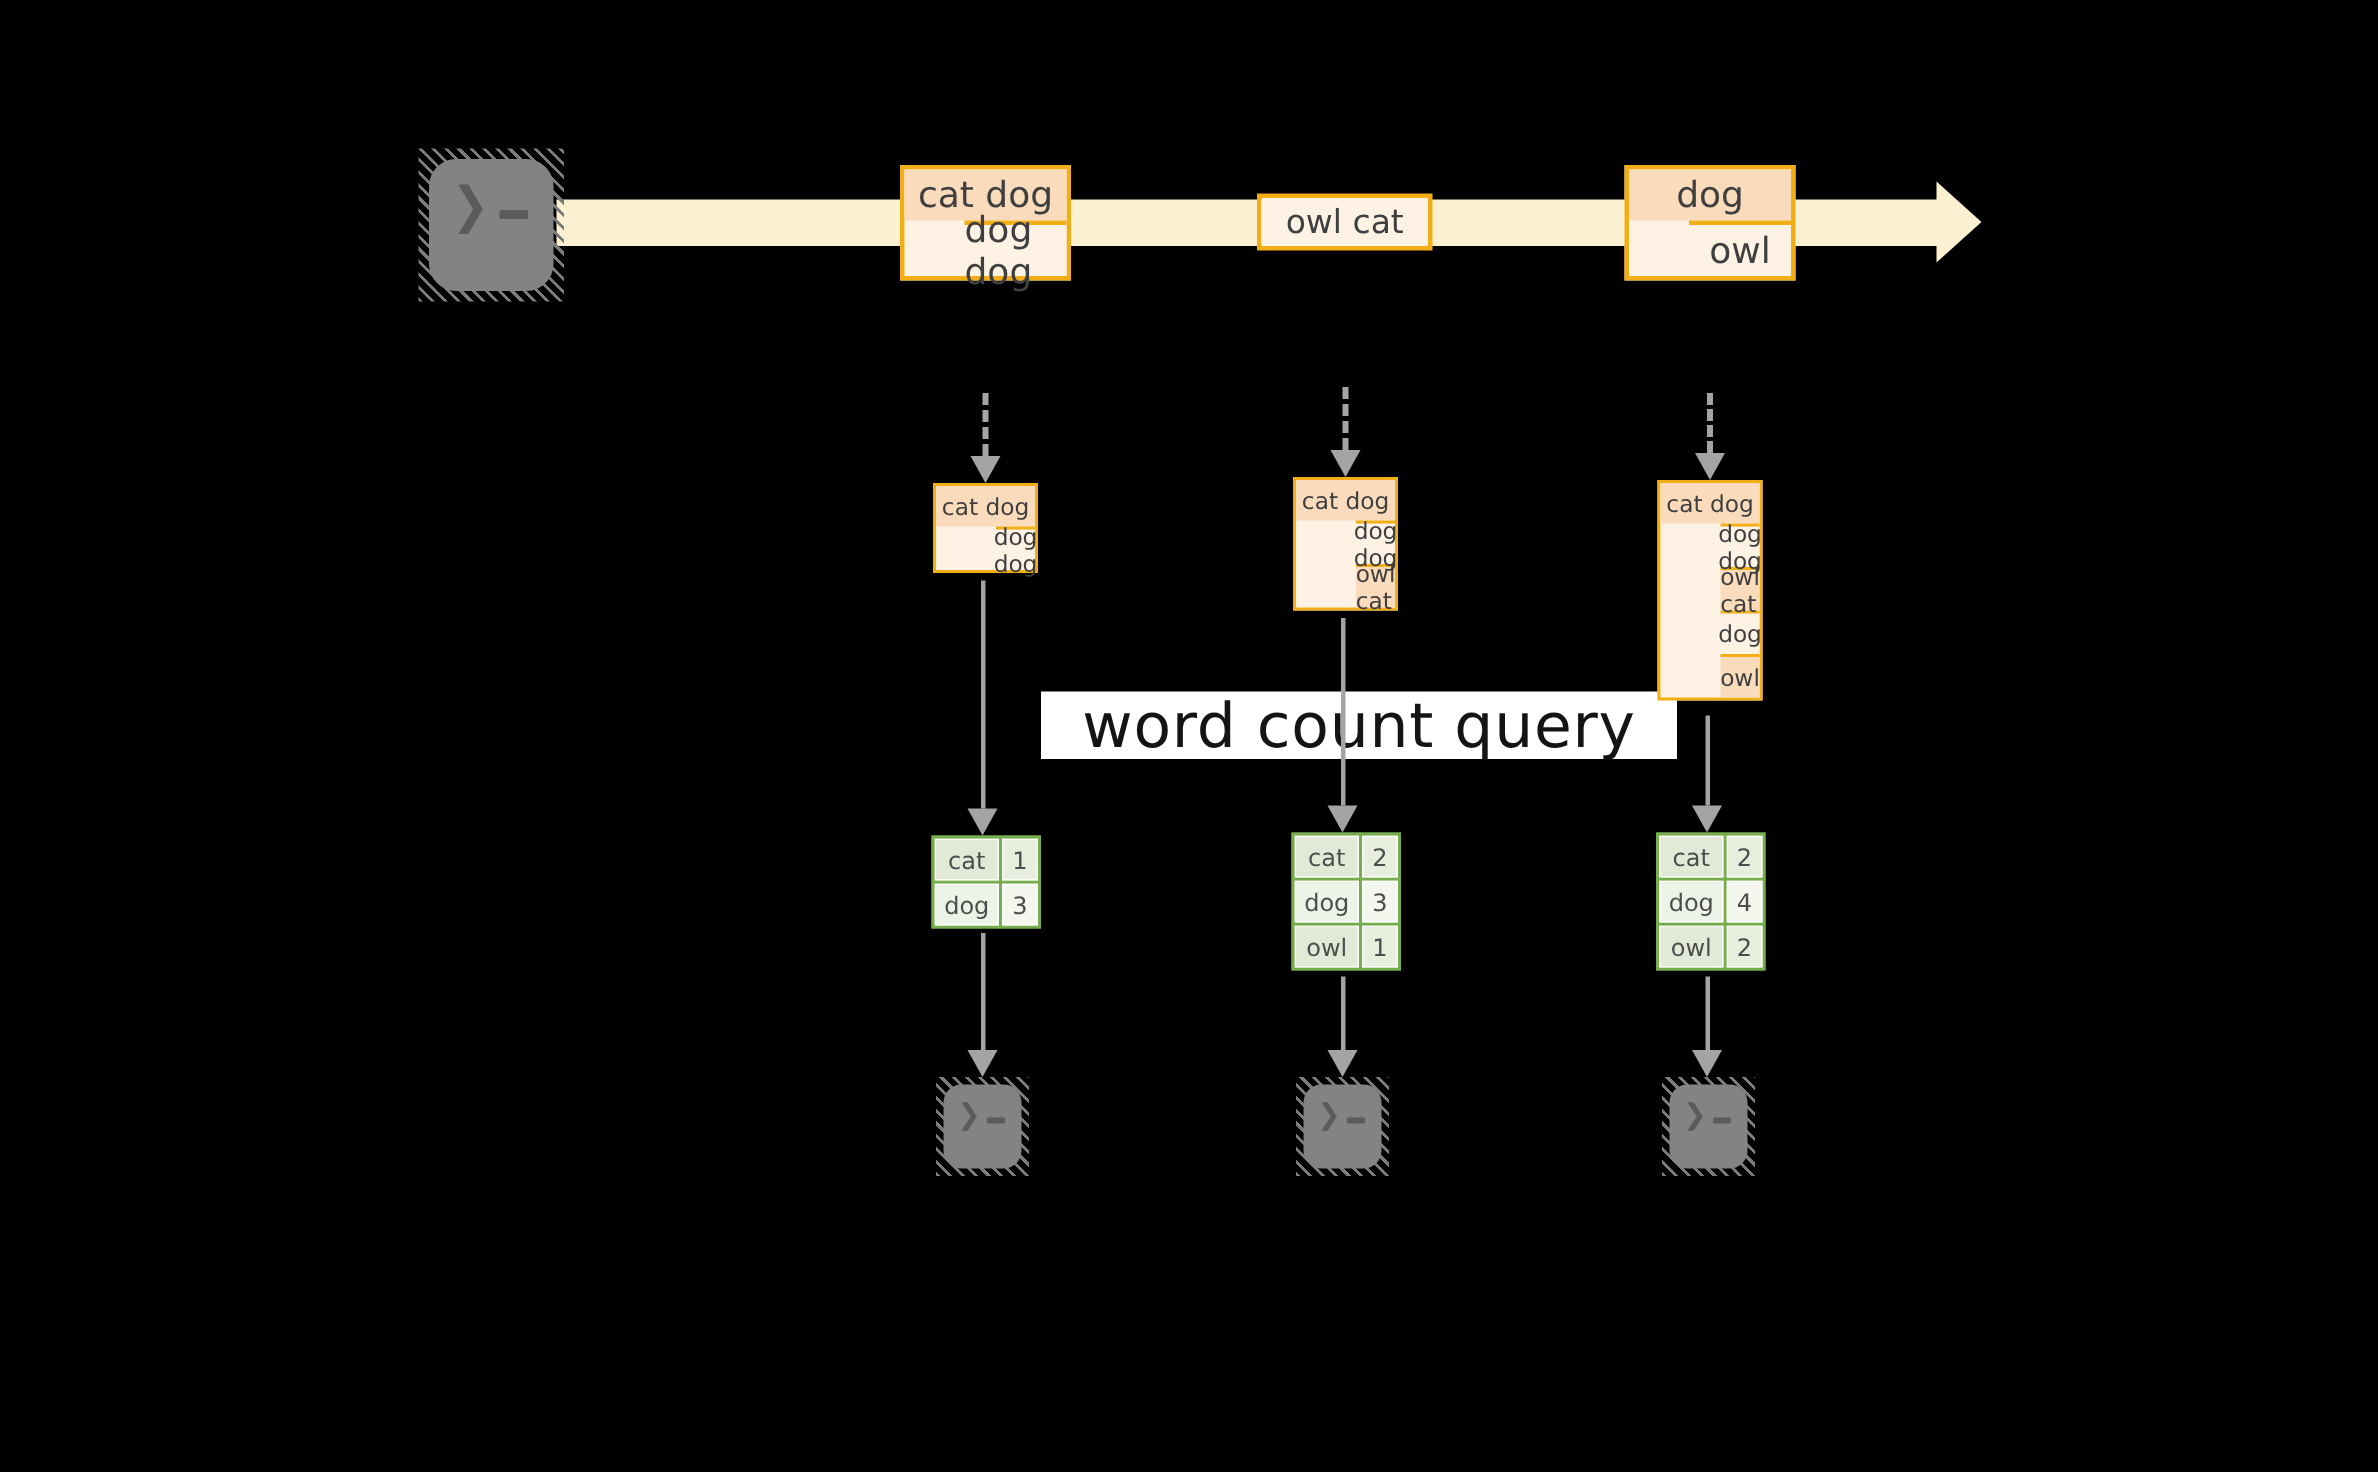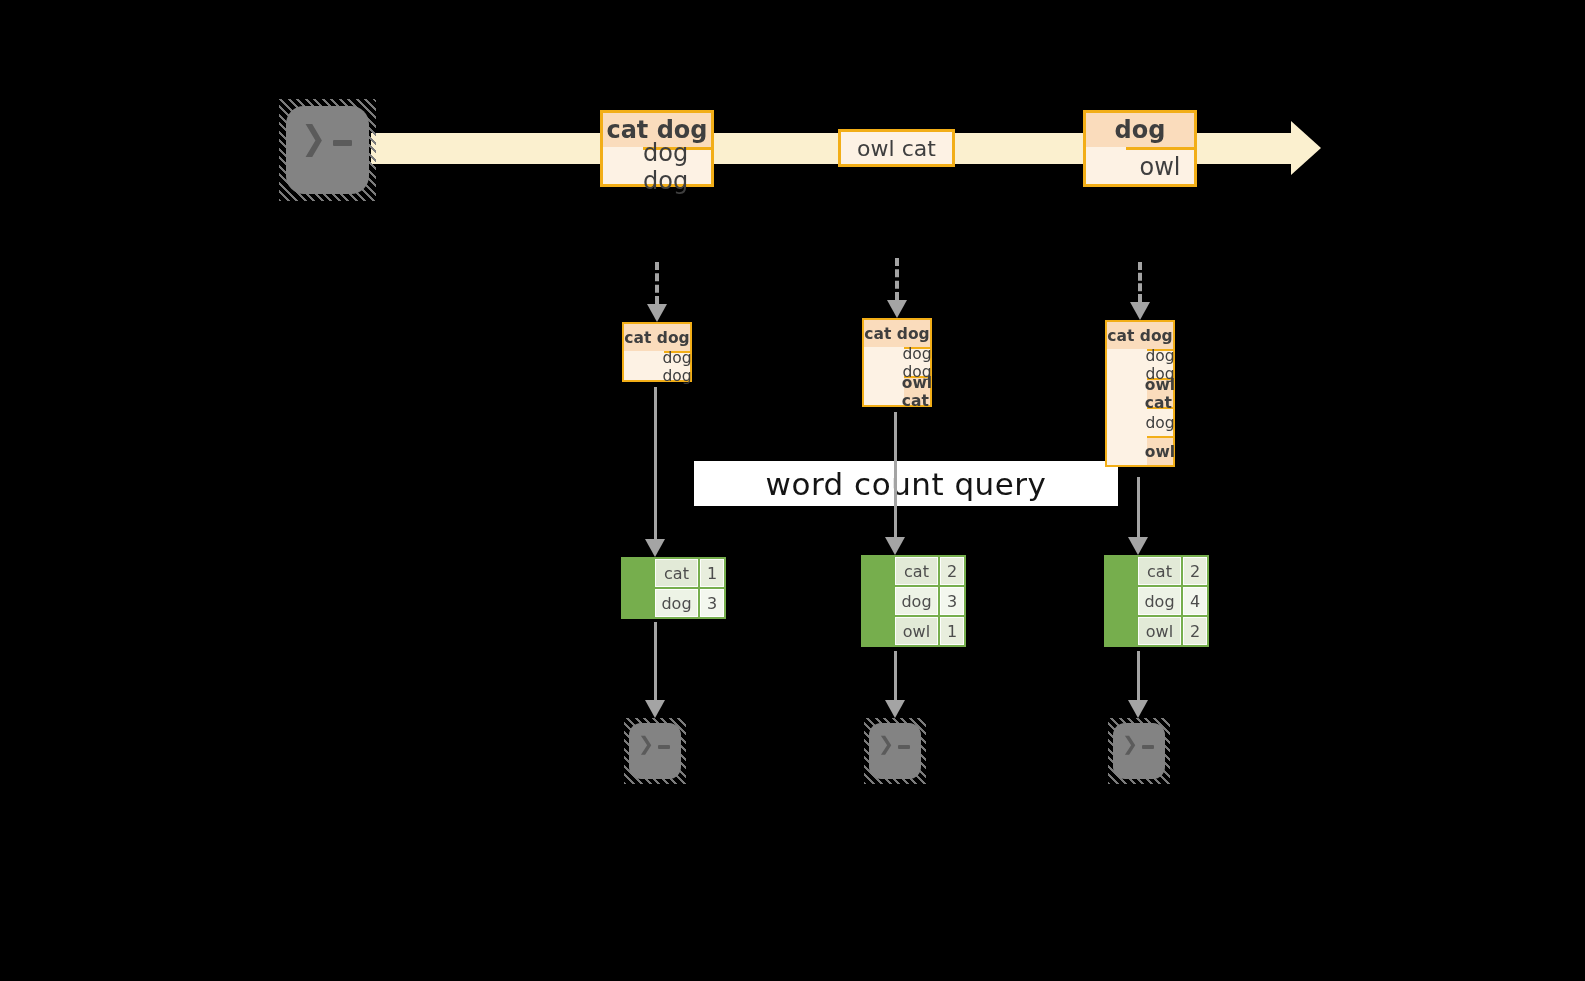--- a/index.html
+++ b/index.html
@@ -26,41 +26,41 @@
   .glyph{display:flex;align-items:center;color:#5b5b5b;}
   .term-lg .chev{font-size:30px;font-weight:bold;line-height:1;transform:scaleY(1.1);}
   .term-lg .dash{width:19px;height:6px;background:#5b5b5b;margin-left:7px;margin-top:10px;border-radius:1px;}
   .term-sm .chev{font-size:19px;font-weight:bold;line-height:1;}
   .term-sm .dash{width:12px;height:4px;background:#5b5b5b;margin-left:4px;margin-top:7px;border-radius:1px;}
 
   
   .obox{border:3px solid #f2ae17;z-index:3;background:#fdf2e4;}
   .ocell{display:flex;align-items:center;justify-content:center;color:#3f3f3f;}
   .ocell.sep{border-top:3px solid #f2ae17;margin-left:40px;}
-  .fillA{background:#fadcbc;font-weight:bold;}
+  .fillA{background:#fadcbc;}
   .fillB{background:#fdf2e4;}
   .big  {height:34px;font-size:24px;}
   .mid  {height:32px;font-size:22px;}
   .small{height:27px;font-size:15.5px;}
   .mini{border:2.5px solid #f2ae17;z-index:3;background:#fdf2e4;}
   .mini .ocell.sep{border-top:2.5px solid #f2ae17;}
 
   
   .dline{width:0;border-left:4px dashed #a4a4a4;z-index:2;}
   .sline{width:3px;background:#a4a4a4;z-index:2;}
   .tri{width:0;height:0;border-left:10px solid transparent;border-right:10px solid transparent;
        border-top:18px solid #a4a4a4;z-index:2;}
 
   
   .banner{left:694px;top:461px;width:424px;height:45px;background:#ffffff;color:#141414;
-    display:flex;align-items:center;justify-content:center;font-size:31px;letter-spacing:.5px;z-index:1;}
+    display:flex;align-items:center;justify-content:center;font-size:41px;letter-spacing:.5px;z-index:1;}
 
   
   .gtable{background:#76ae4d;border:2.5px solid #76ae4d;display:grid;
-    grid-template-columns:43px 24px;gap:2px;z-index:3;padding-left:32px;}
+    grid-template-columns:43px 24px;gap:2px;z-index:3;}
   .gc{display:flex;align-items:center;justify-content:center;height:28px;
     font-size:16px;color:#4d4d4d;box-shadow:inset 0 0 0 1px rgba(255,255,255,.9);}
   .rA .l{background:#e2ead7;} .rA .v{background:#e8eedd;}
   .rB .l{background:#edf3e6;} .rB .v{background:#f3f7ee;}
   .grow{display:contents;}
 </style>
 </head>
 <body>
 
 <div class="abs stream-band"></div>

